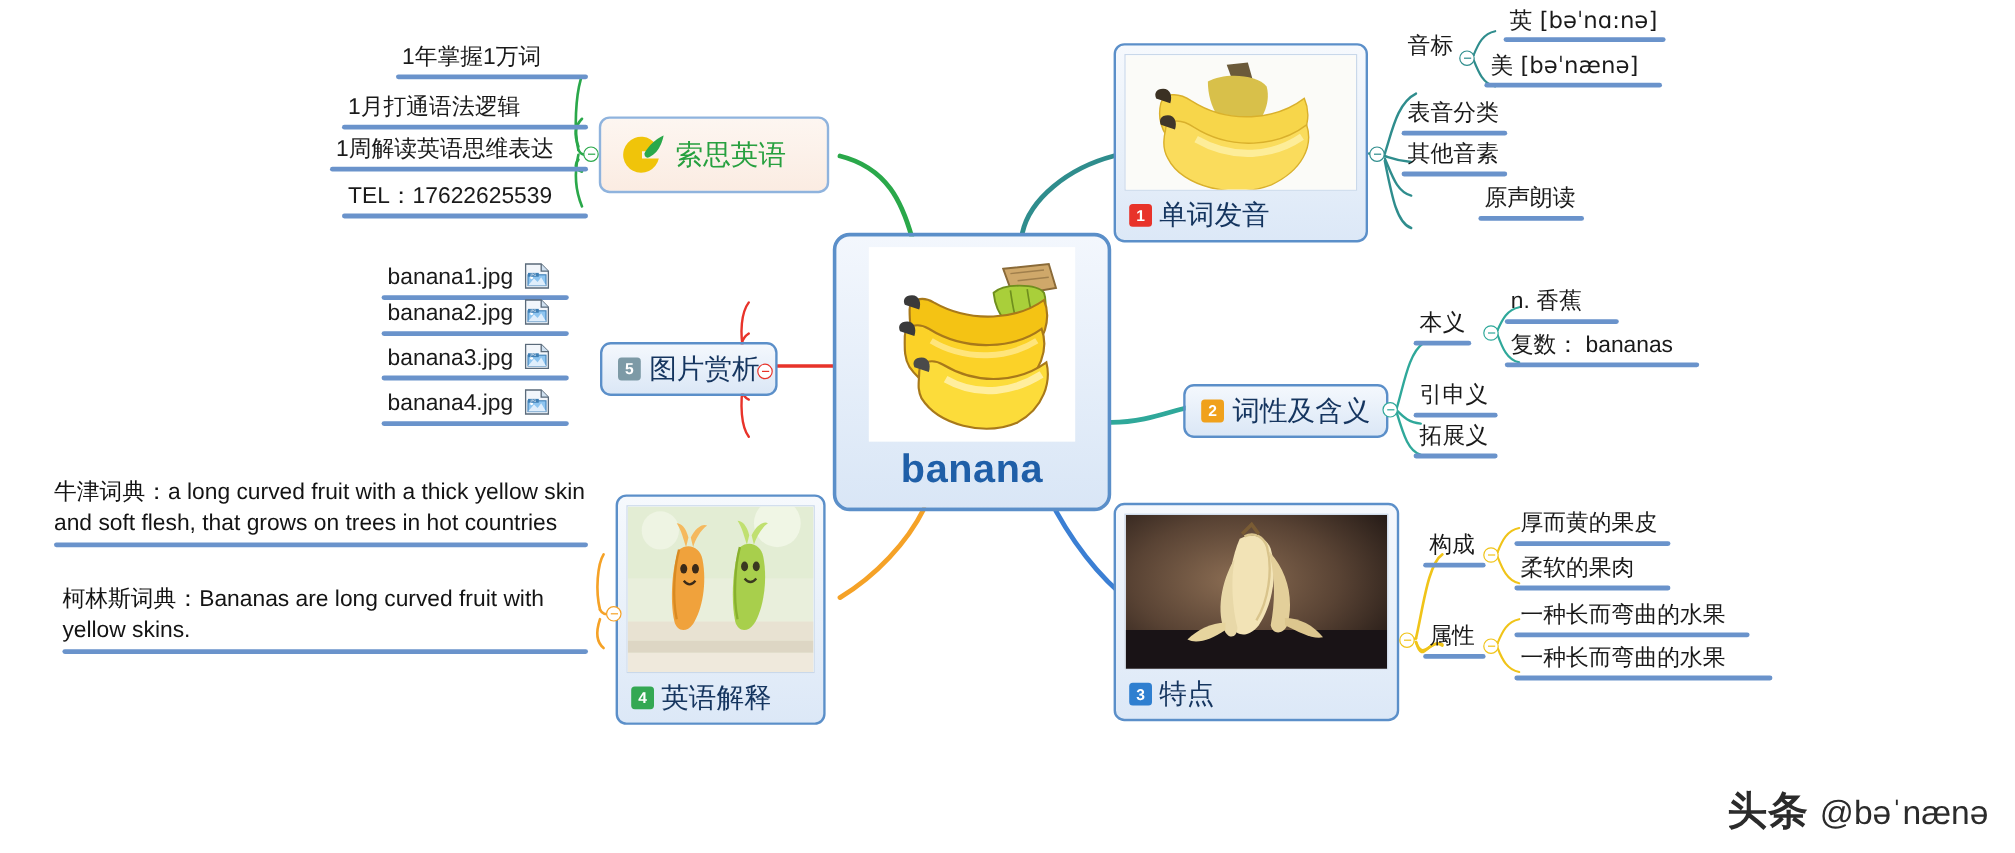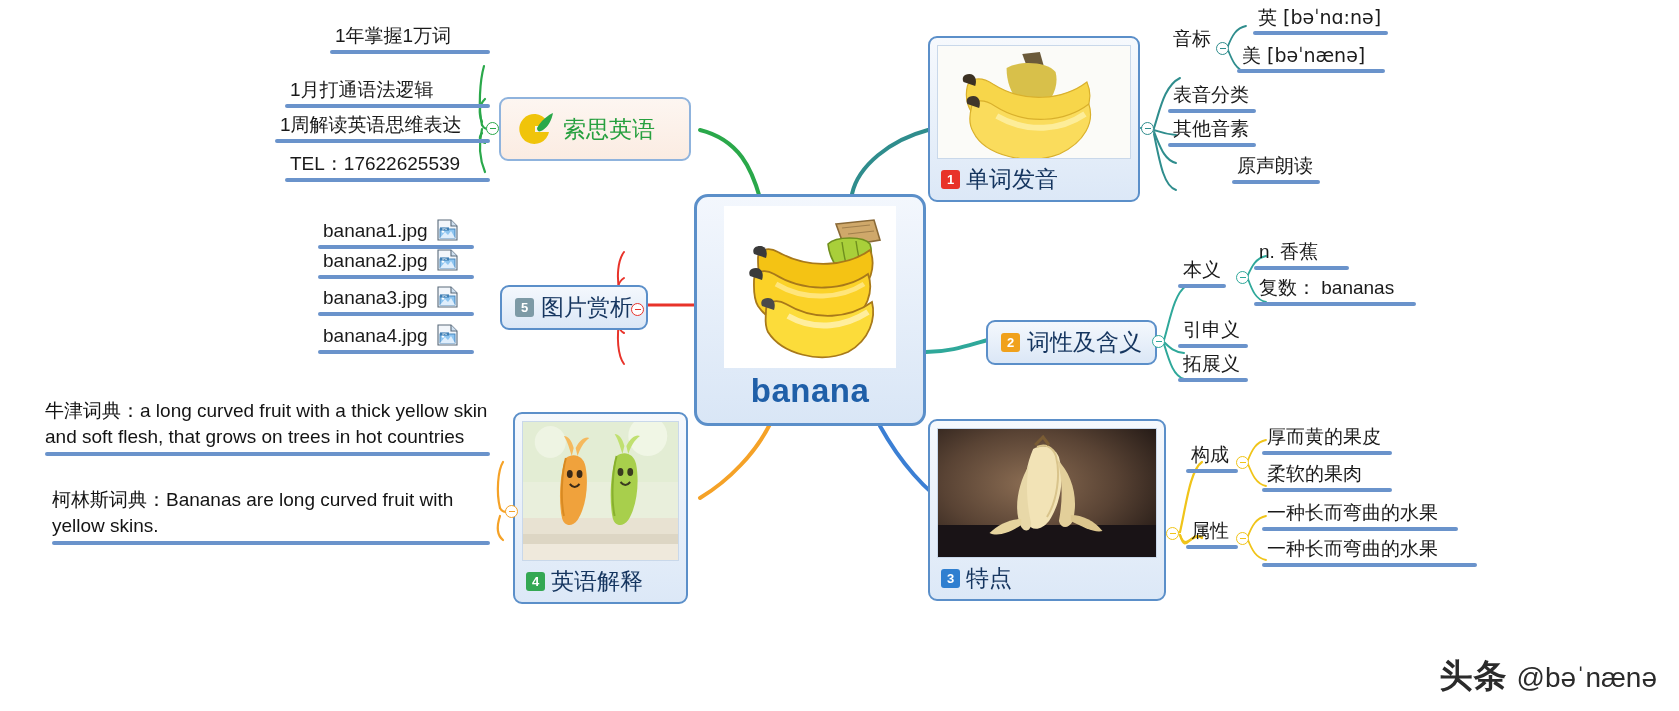--- a/index.html
+++ b/index.html
@@ -307,21 +307,21 @@
   <div id="logoNode">
     <span class="logo-mark">
       <svg viewBox="0 0 42 42" width="42" height="42" xmlns="http://www.w3.org/2000/svg">
         <path d="M34,13 A15,15 0 1 0 36,24 L22,24 L22,18 L34,18 Z" fill="#f0c40a"></path>
         <path d="M24,20 C30,9 40,5 40,5 C40,5 38,19 28,23 C26,24 24,23 24,20 Z" fill="#2aa84a"></path>
       </svg>
     </span>
     <span class="brand">索思英语</span>
   </div>
 
-  <div class="leaf" style="left:330px; top:24px; width:160px;">
+  <div class="leaf" style="left:330px; top:36px; width:160px;">
     <span class="txt">1年掌握1万词</span>
     <span class="bar"></span>
   </div>
   <div class="leaf" style="left:285px; top:78px; width:205px;">
     <span class="txt">1月打通语法逻辑</span>
     <span class="bar"></span>
   </div>
   <div class="leaf" style="left:275px; top:113px; width:215px;">
     <span class="txt">1周解读英语思维表达</span>
     <span class="bar"></span>

